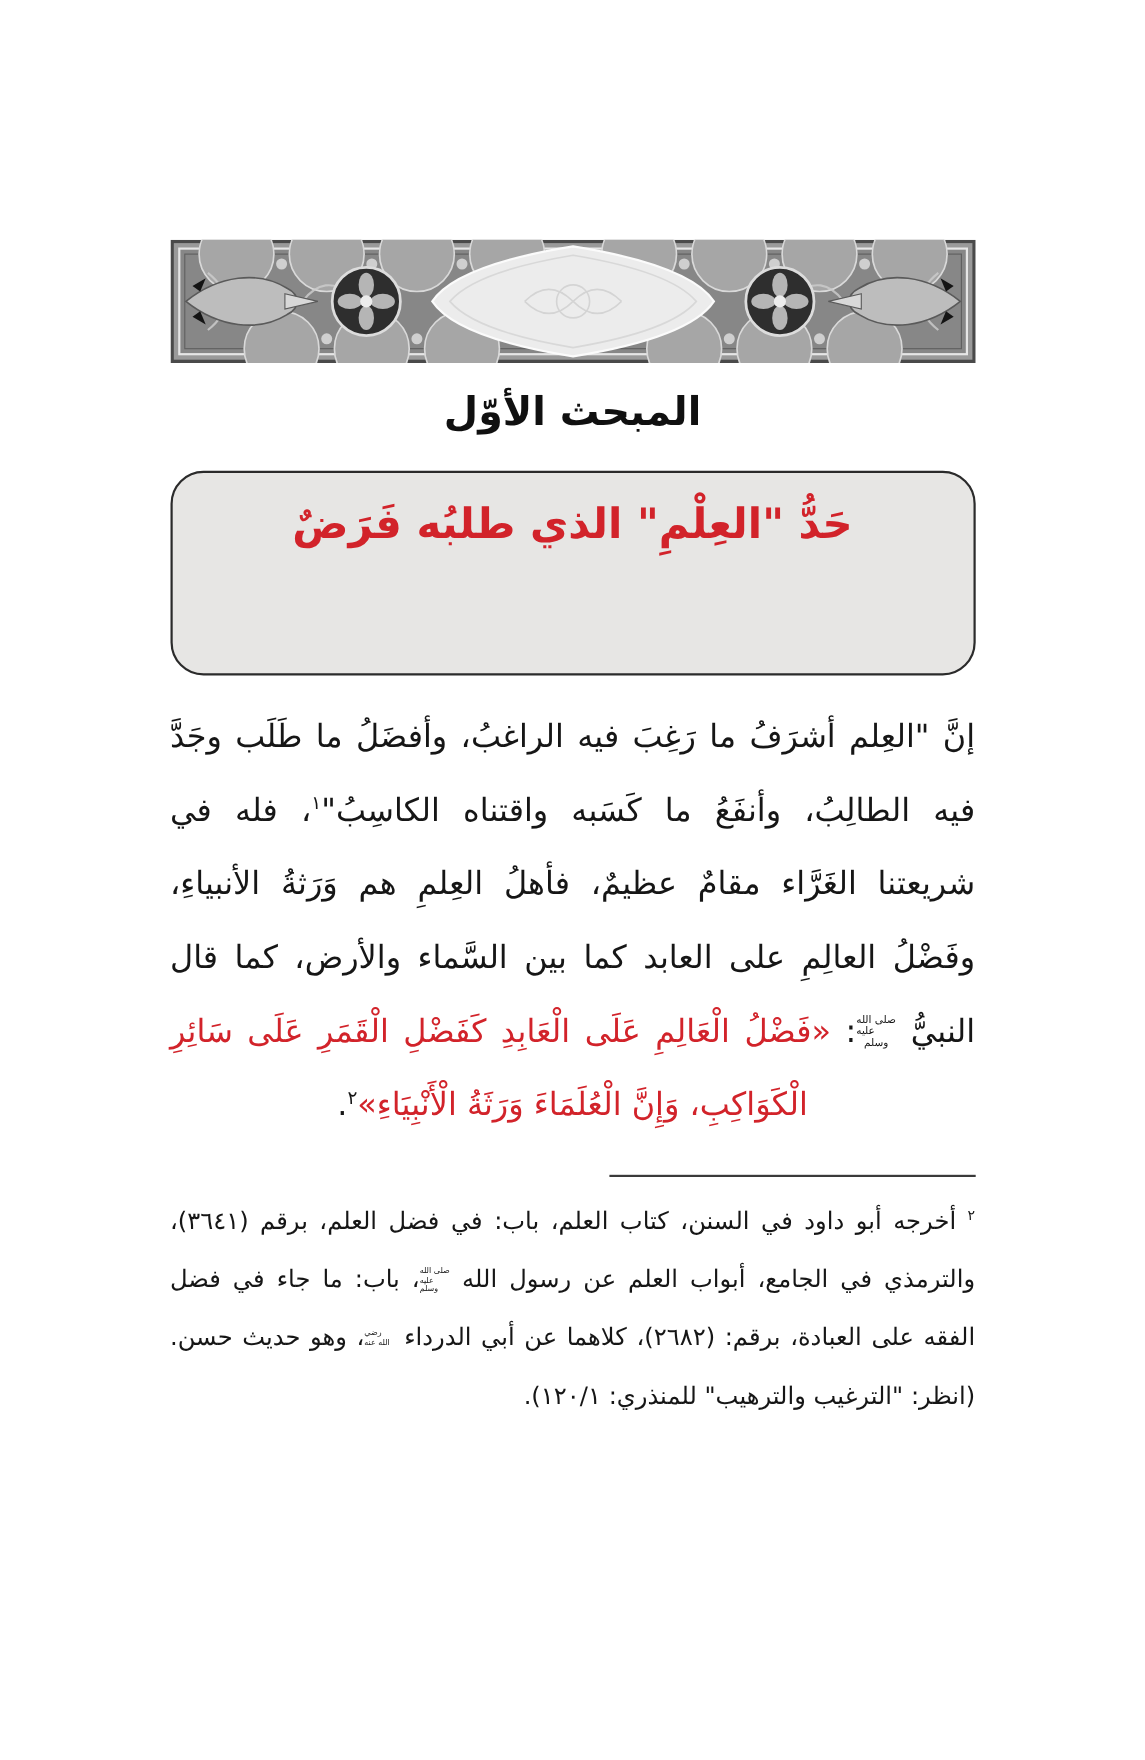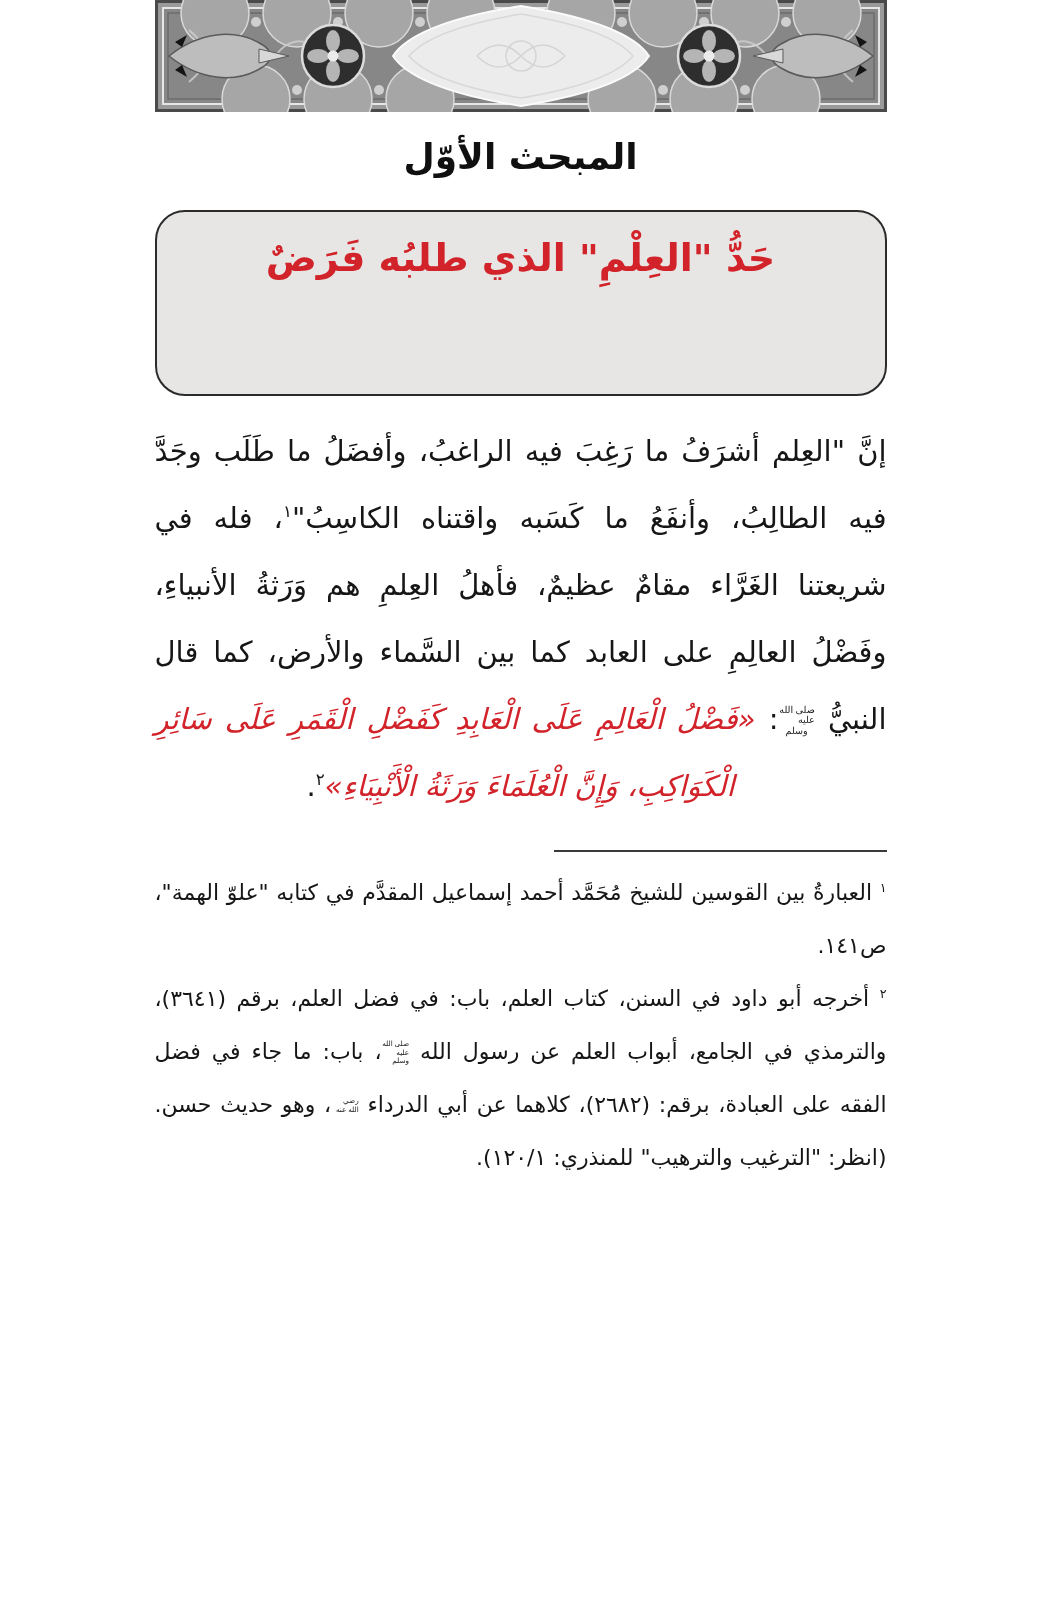--- a/index.html
+++ b/index.html
@@ -10,20 +10,21 @@
     height: 1600px;
     margin: 0 auto;
     background: #ffffff;
     font-family: "DejaVu Sans", sans-serif;
     direction: rtl;
     overflow: hidden;
   }
   .content {
     width: 732px;
     margin: 0 auto;
+    padding-top: 218px;
   }
   .banner { width: 732px; height: 112px; }
   .banner svg { display: block; width: 100%; height: 100%; }
 
   .section-heading {
     margin-top: 16px;
     text-align: center;
     font-size: 36px;
     font-weight: bold;
     color: #101010;
@@ -49,35 +50,34 @@
   .body-text {
     margin-top: 22px;
     font-size: 29px;
     line-height: 67px;
     color: #161616;
     text-align: justify;
     text-align-last: center;
   }
 
   .seg-black { color: #161616; }
-  .seg-red { color: #d2232a; font-style: italic; }
+  .seg-red { color: #d2232a; }
   .seg-sup {
     font-size: 0.58em;
     vertical-align: super;
     line-height: 0;
   }
   .seg-honorific {
     display: inline-block;
     font-size: 0.33em;
     width: 3.8em;
     line-height: 1.12;
-    text-align: right;
+    text-align: left;
     vertical-align: middle;
     white-space: normal;
-    font-family: Liberation Serif, serif;
   }
 
   .footnote-sep {
     width: 333px;
     border: none;
     border-top: 2px solid #3a3a3a;
     margin: 30px 0 14px auto; 
   }
   .footnotes {
     font-size: 22px;
@@ -190,18 +190,17 @@
 
     <div class="title-box">
       <div class="title-line">حَدُّ "العِلْمِ" الذي طلبُه فَرَضٌ</div>
     </div>
 
     <p class="body-text"><span class="seg-black">إنَّ "العِلم أشرَفُ ما رَغِبَ فيه الراغبُ، وأفضَلُ ما طَلَب وجَدَّ فيه الطالِبُ، وأنفَعُ ما كَسَبه واقتناه الكاسِبُ"</span><span class="seg-sup">١</span><span class="seg-black">، فله في شريعتنا الغَرَّاء مقامٌ عظيمٌ، فأهلُ العِلمِ هم وَرَثةُ الأنبياءِ، وفَضْلُ العالِمِ على العابد كما بين السَّماء والأرض، كما قال النبيُّ </span><span class="seg-honorific">صلى الله عليه وسلم</span><span class="seg-black">: </span><span class="seg-red">«فَضْلُ الْعَالِمِ عَلَى الْعَابِدِ كَفَضْلِ الْقَمَرِ عَلَى سَائِرِ الْكَوَاكِبِ، وَإِنَّ الْعُلَمَاءَ وَرَثَةُ الْأَنْبِيَاءِ»</span><span class="seg-sup">٢</span><span class="seg-black">.</span></p>
 
     <hr class="footnote-sep">
 
     <div class="footnotes">
-      <p class="footnote"><span class="seg-sup">١</span><span class="seg-black"> العبارةُ بين القوسين للشيخ مُحَمَّد أحمد إسماعيل المقدَّم في كتابه "علوّ الهمة"، ص١٤١.</span></p>
       <p class="footnote"><span class="seg-sup">٢</span><span class="seg-black"> أخرجه أبو داود في السنن، كتاب العلم، باب: في فضل العلم، برقم (٣٦٤١)، والترمذي في الجامع، أبواب العلم عن رسول الله </span><span class="seg-honorific">صلى الله عليه وسلم</span><span class="seg-black">، باب: ما جاء في فضل الفقه على العبادة، برقم: (٢٦٨٢)، كلاهما عن أبي الدرداء </span><span class="seg-honorific">رضي الله عنه</span><span class="seg-black">، وهو حديث حسن. (انظر: "الترغيب والترهيب" للمنذري: ١٢٠/١).</span></p>
     </div>
 
   </div>
 </div>
 
 </body></html>

